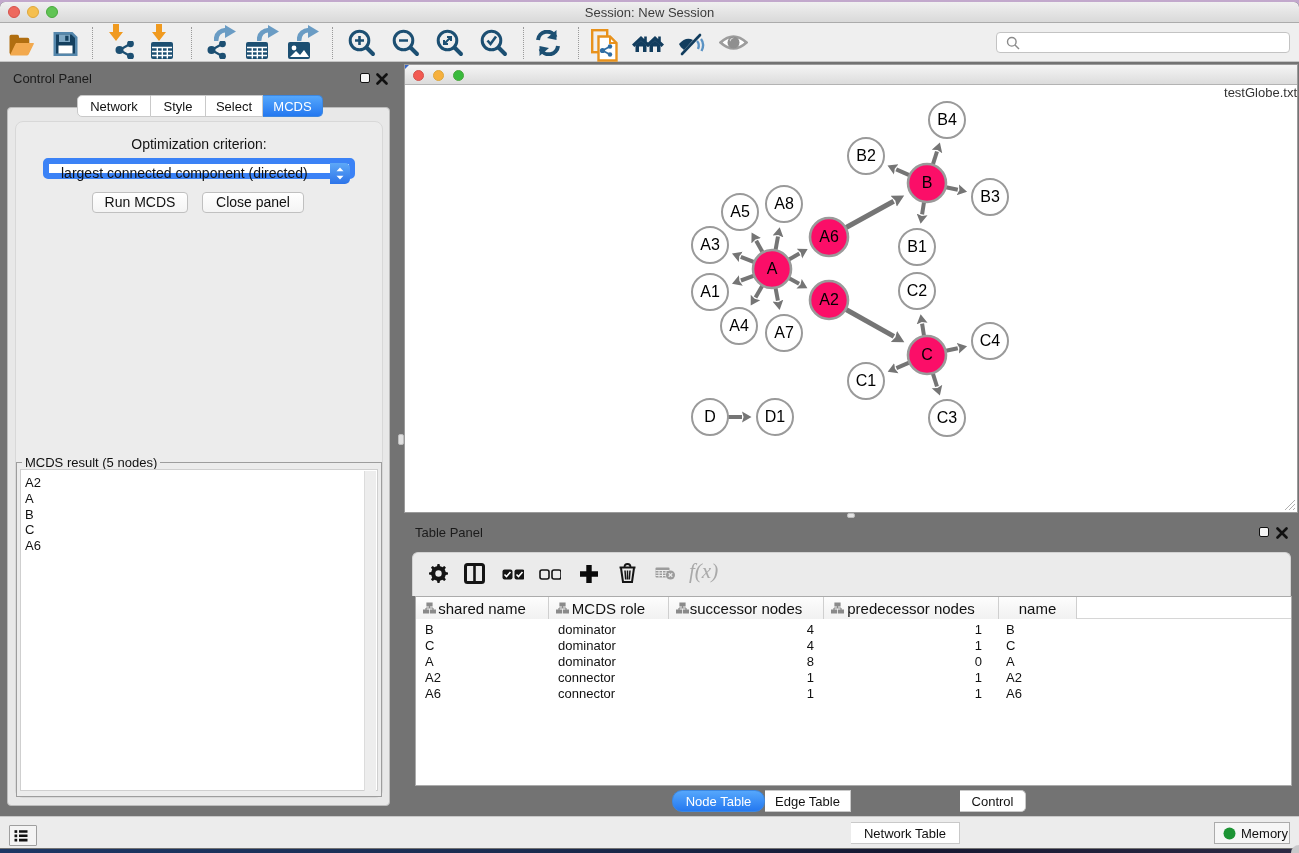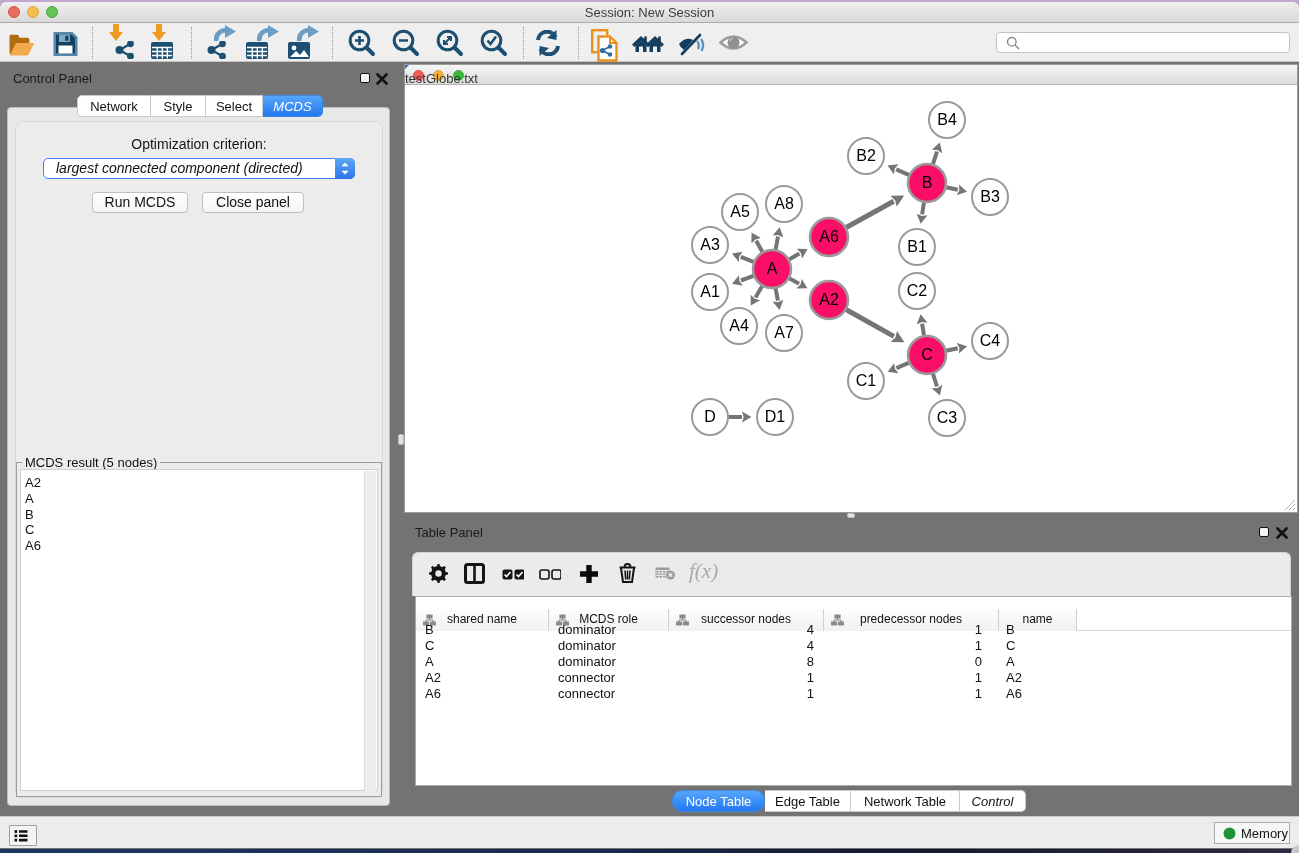--- a/index.html
+++ b/index.html
@@ -12,42 +12,42 @@
 #titlebar .t { position:absolute; top:3px; width:100%; text-align:center; font-size:13px; color:#3c3c3c; }
 #toolbar { position:absolute; left:0; top:21px; width:1299px; height:39px; background:#efefef; border-bottom:1px solid #c4c4c4; }
 .vsep { position:absolute; top:4px; height:32px; width:0; border-left:1px dotted #9a9a9a; }
 #searchbox { position:absolute; left:996px; top:9px; width:294px; height:21px; background:#fff; border:1px solid #c3c3c3; border-radius:4px; }
 
 #cp-title { position:absolute; left:13px; top:69px; font-size:13px; color:#1b1b1b; }
 .winbtn-sq { position:absolute; width:10px; height:10px; border:1.6px solid #111; border-radius:2px; background:#f5f5f5; }
 .tabs { position:absolute; display:flex; height:25px; z-index:3; }
 .tab { height:22px; line-height:21px; background:#fff; border:1px solid #c9c9c9; border-left:none; font-size:13px; color:#111; text-align:center; }
 .tab.first { border-left:1px solid #c9c9c9; border-radius:5px 0 0 5px; }
-.tab.last { border-radius:0 5px 5px 0;font-style:italic; }
+.tab.last { border-radius:0 5px 5px 0; }
 .tab.sel { background:linear-gradient(#55a7fc,#2478f0); color:#fff; border-color:#3c87e0; }
 #cp-outer { position:absolute; left:7px; top:105px; width:383px; height:699px; background:#e8e8e8; border:1px solid #bcbcbc; border-radius:4px; }
 #cp-inner { position:absolute; left:15px; top:119px; width:368px; height:677px; background:#ececec; border:1px solid #d8d8d8; border-radius:8px; }
 #optlabel { position:absolute; left:0; top:134px; width:398px; text-align:center; font-size:14px; color:#141414; }
-#dd { position:absolute; left:43px; top:156px; width:312px; height:21px; background:#fff; border:1px solid #3b82f6; border-radius:5px; font-size:14px; line-height:19px; padding-left:12px; color:#111;font-style:italic; }
+#dd { position:absolute; left:43px; top:156px; width:312px; height:21px; background:#fff; border:6px solid #3b82f6; border-radius:5px; font-size:14px; line-height:19px; padding-left:12px; color:#111; }
 #dd .cap { position:absolute; right:-1px; top:-1px; width:20px; height:21px; border-radius:0 5px 5px 0; background:linear-gradient(#5ea8f7,#2d74e9); }
 .btn { position:absolute; height:21px; background:linear-gradient(#ffffff,#f4f4f4); border:1px solid #c0c0c0; border-radius:4px; font-size:14px; text-align:center; line-height:19px; color:#111; }
 #fieldset { position:absolute; left:16px; top:460px; width:366px; height:335px; border:1px solid #9d9d9d; background:#ececec; }
 #fieldset legend { position:absolute; top:-8px; left:5px; background:#ececec; padding:0 3px; font-size:13px; color:#111;text-align:right; }
 #mlist { position:absolute; left:3px; top:6px; width:358px; height:322px; background:#fff; border:1px solid #cfcfcf; font-size:13px; padding:5px 0 0 4px; line-height:15.8px; color:#111; }
 #mscroll { position:absolute; right:1px; top:1px; width:12px; height:320px; background:#ededed; border-left:1px solid #dcdcdc; }
 
 #netwin { position:absolute; left:404px; top:62px; width:894px; height:449px; background:#fff; border:1px solid #9b9b9b; }
 #nettitle { position:absolute; left:0; top:0; width:100%; height:20px; background:linear-gradient(#f5f5f5,#dcdcdc); border-bottom:1px solid #b3b3b3; }
-#nettitle .t { position:absolute; top:6px; width:100%; text-align:left; font-size:13px; color:#333; }
+#nettitle .t { position:absolute; top:20px; width:100%; text-align:right; font-size:13px; color:#333; }
 #netsvg { position:absolute; left:405px; top:83px; }
 
 #tp-title { position:absolute; left:415px; top:523px; font-size:13px; color:#1b1b1b; }
 #tp-toolbar { position:absolute; left:412px; top:550px; width:879px; height:44px; background:#ebebeb; border:1px solid #d2d2d2; border-bottom:none; border-radius:6px 6px 0 0; }
 #tbl { position:absolute; left:415px; top:594px; width:877px; height:190px; background:#fff; border:1px solid #ababab; }
-#tblhead { position:absolute; left:0; top:12px; width:100%; height:22px; border-bottom:1px solid #d6d6d6; font-size:12px; color:#111; }
+#tblhead { position:absolute; left:0; top:0; width:100%; height:22px; border-bottom:1px solid #d6d6d6; font-size:15px; color:#111; }
 .th { position:absolute; top:0; height:22px; border-right:1px solid #cfcfcf; }
 .th .lbl { position:absolute; top:3px; width:100%; text-align:center; }
 .cell { position:absolute; font-size:13px; color:#111; height:16px; line-height:16px; }
 .btabs { position:absolute; left:672px; top:788px; }
 #statusbar { position:absolute; left:0; top:814px; width:1299px; height:32px; background:#ececec; border-top:1px solid #c8c8c8; }
 #deskbot { position:absolute; left:0; top:849px; width:1299px; height:4px; background:linear-gradient(to right,#1c3765,#1a2c50 40%,#151831 70%,#2c2a44); }
 #membtn { position:absolute; left:1214px; top:820px; width:76px; height:22px; background:#f6f6f6; border:1px solid #ababab; font-size:13px; color:#111; }
 #listbtn { position:absolute; left:9px; top:823px; width:28px; height:21px; background:#f4f4f4; border:1px solid #9f9f9f; border-radius:1px; }
 </style>
 </head>
@@ -401,21 +401,21 @@
 <div class="cell" style="left:590px;top:73px;">A2</div>
 <div class="cell" style="left:9px;top:89px;">A6</div>
 <div class="cell" style="left:142px;top:89px;">connector</div>
 <div class="cell" style="left:253px;top:89px;width:145px;text-align:right;">1</div>
 <div class="cell" style="left:408px;top:89px;width:158px;text-align:right;">1</div>
 <div class="cell" style="left:590px;top:89px;">A6</div>
   </div>
   <div class="tabs btabs">
     <div class="tab first sel" style="width:93px;border-radius:10px;">Node Table</div>
       <div class="tab" style="width:86px;">Edge Table</div>
-      <div class="tab" style="width:109px;">Network Table</div>
+      <div class="tab" style="width:109px;margin-top:32px;">Network Table</div>
       <div class="tab last" style="width:66px;">Control</div>
   </div>
   <div id="statusbar"></div>
   <div id="listbtn"><svg width="21" height="20" viewBox="0 0 21 20">
         <g stroke="#111" stroke-width="2.6">
           <path d="M9 5.5 h8.5 M9 9.8 h8.5 M9 14.1 h8.5"></path>
         </g>
         <g fill="#111">
           <rect x="4.5" y="4.2" width="2.7" height="2.7"></rect>
           <rect x="4.5" y="8.5" width="2.7" height="2.7"></rect>

